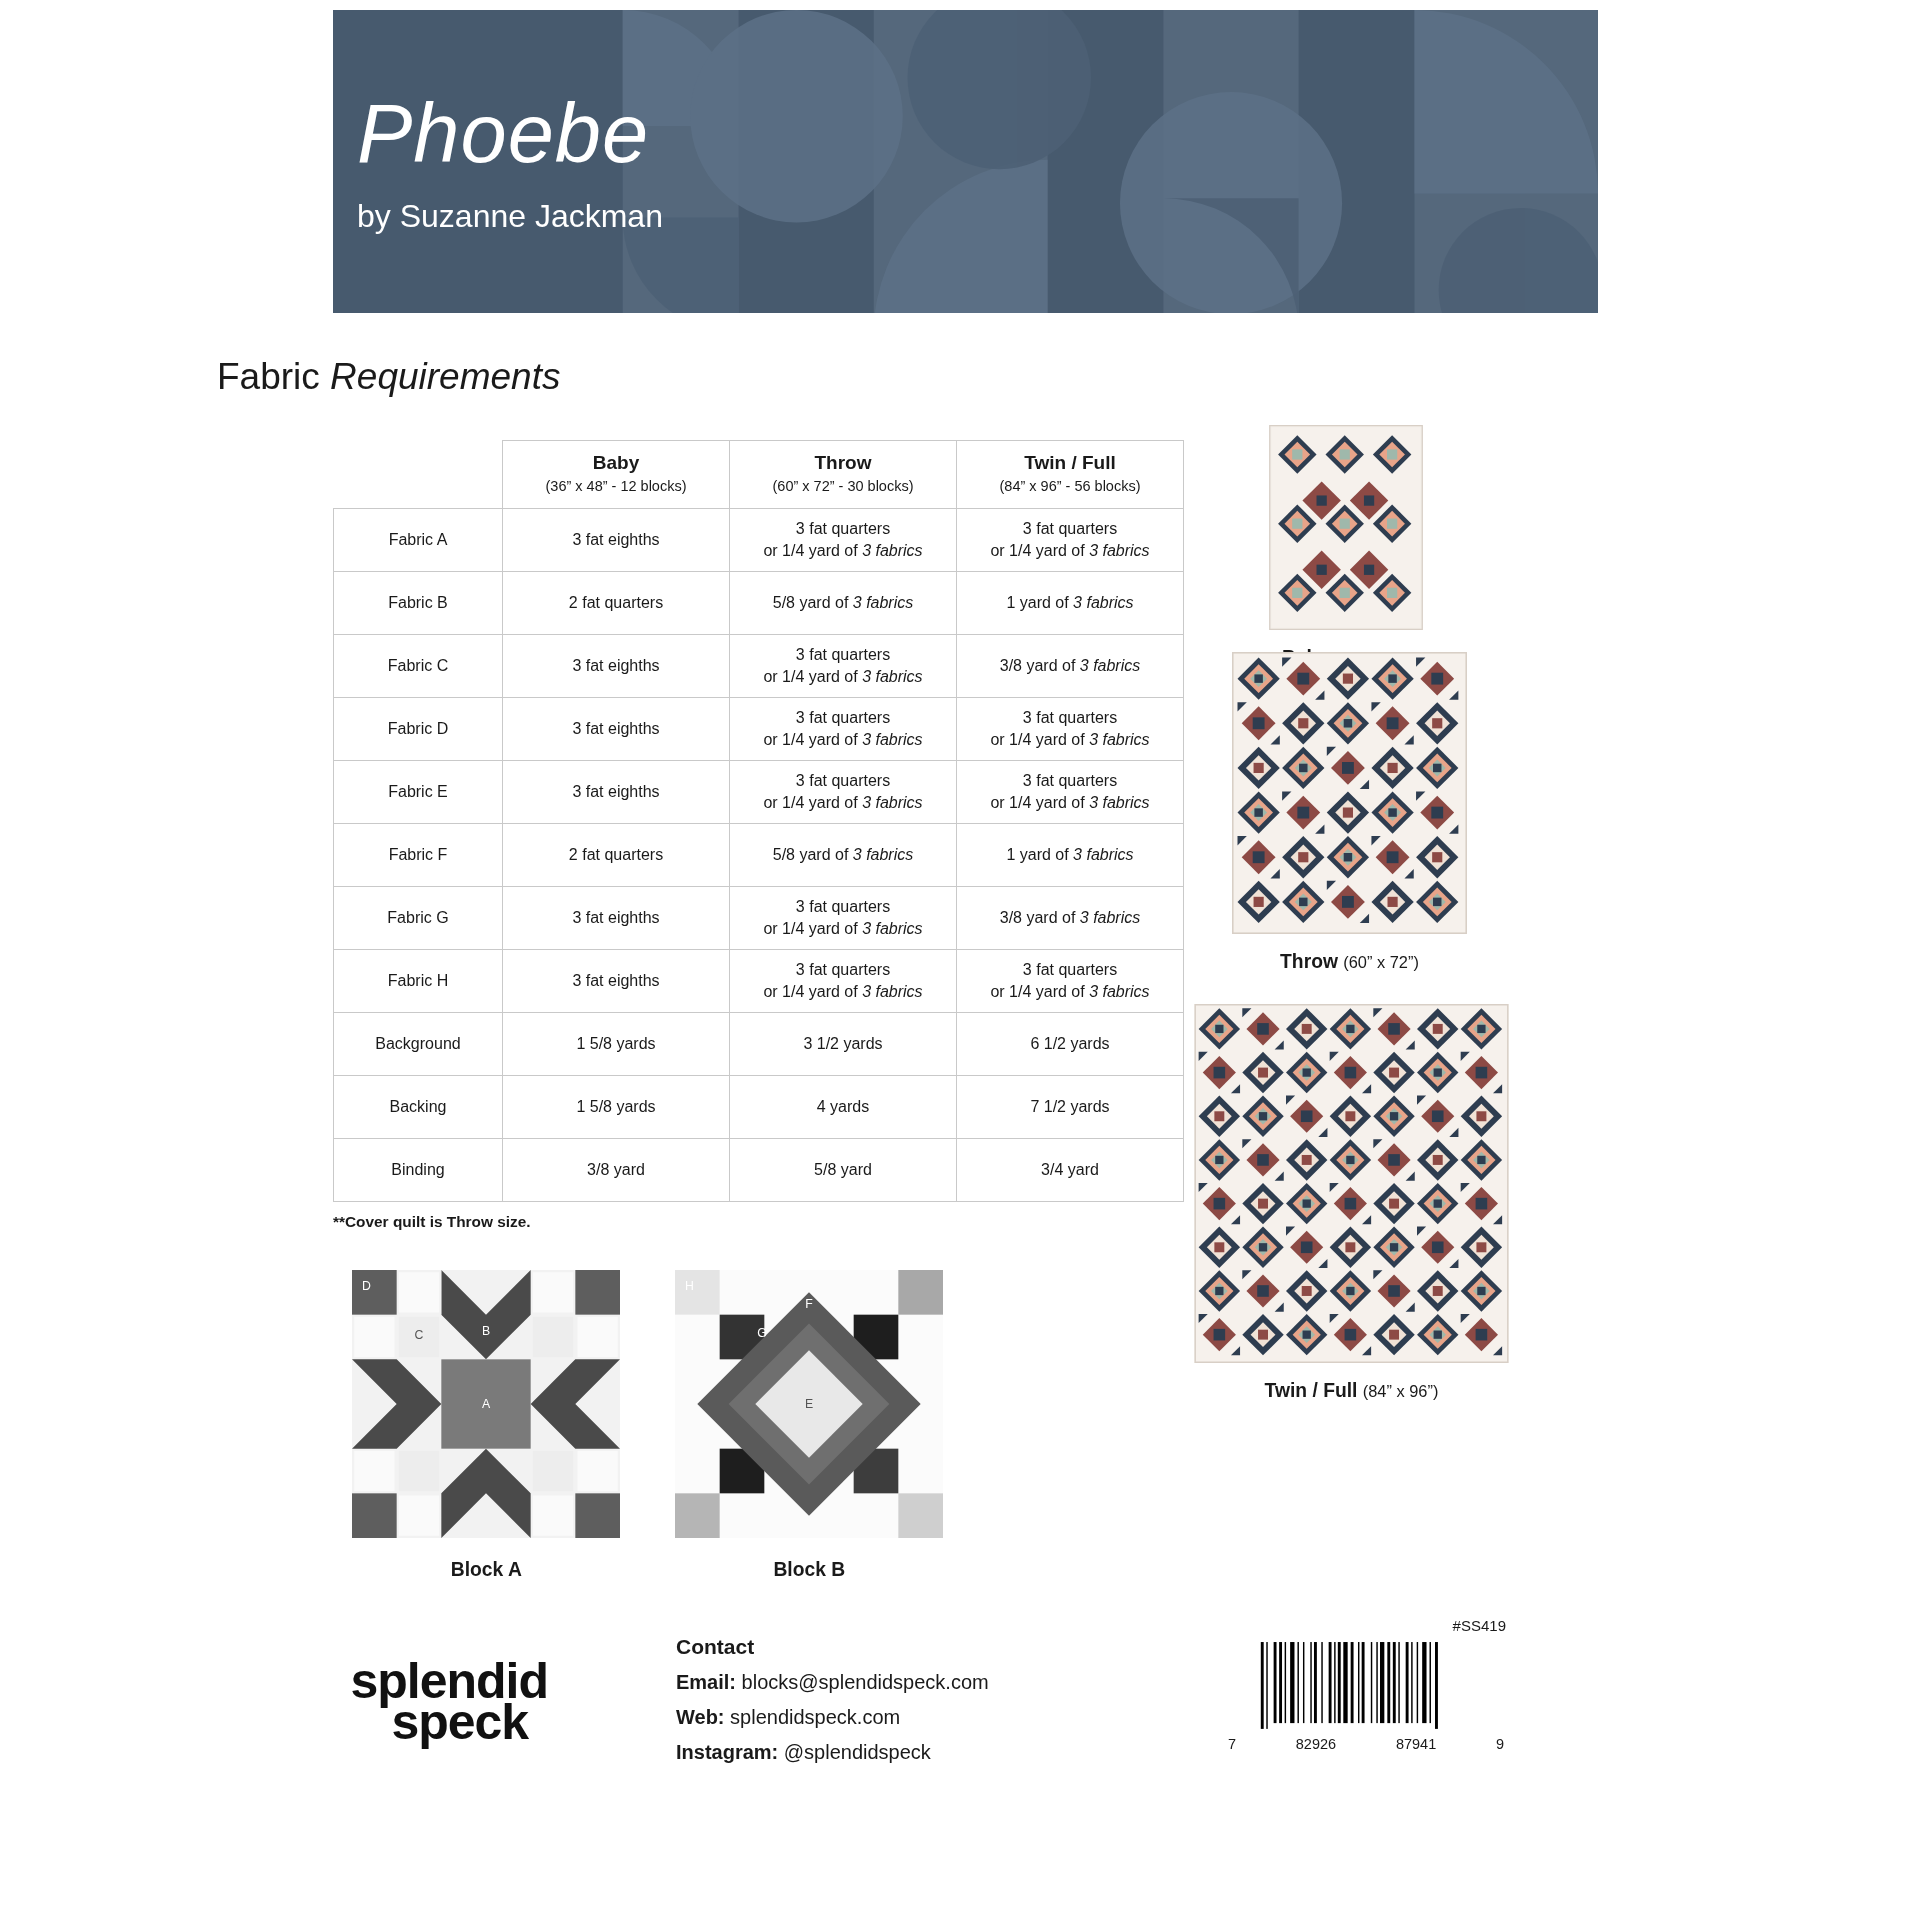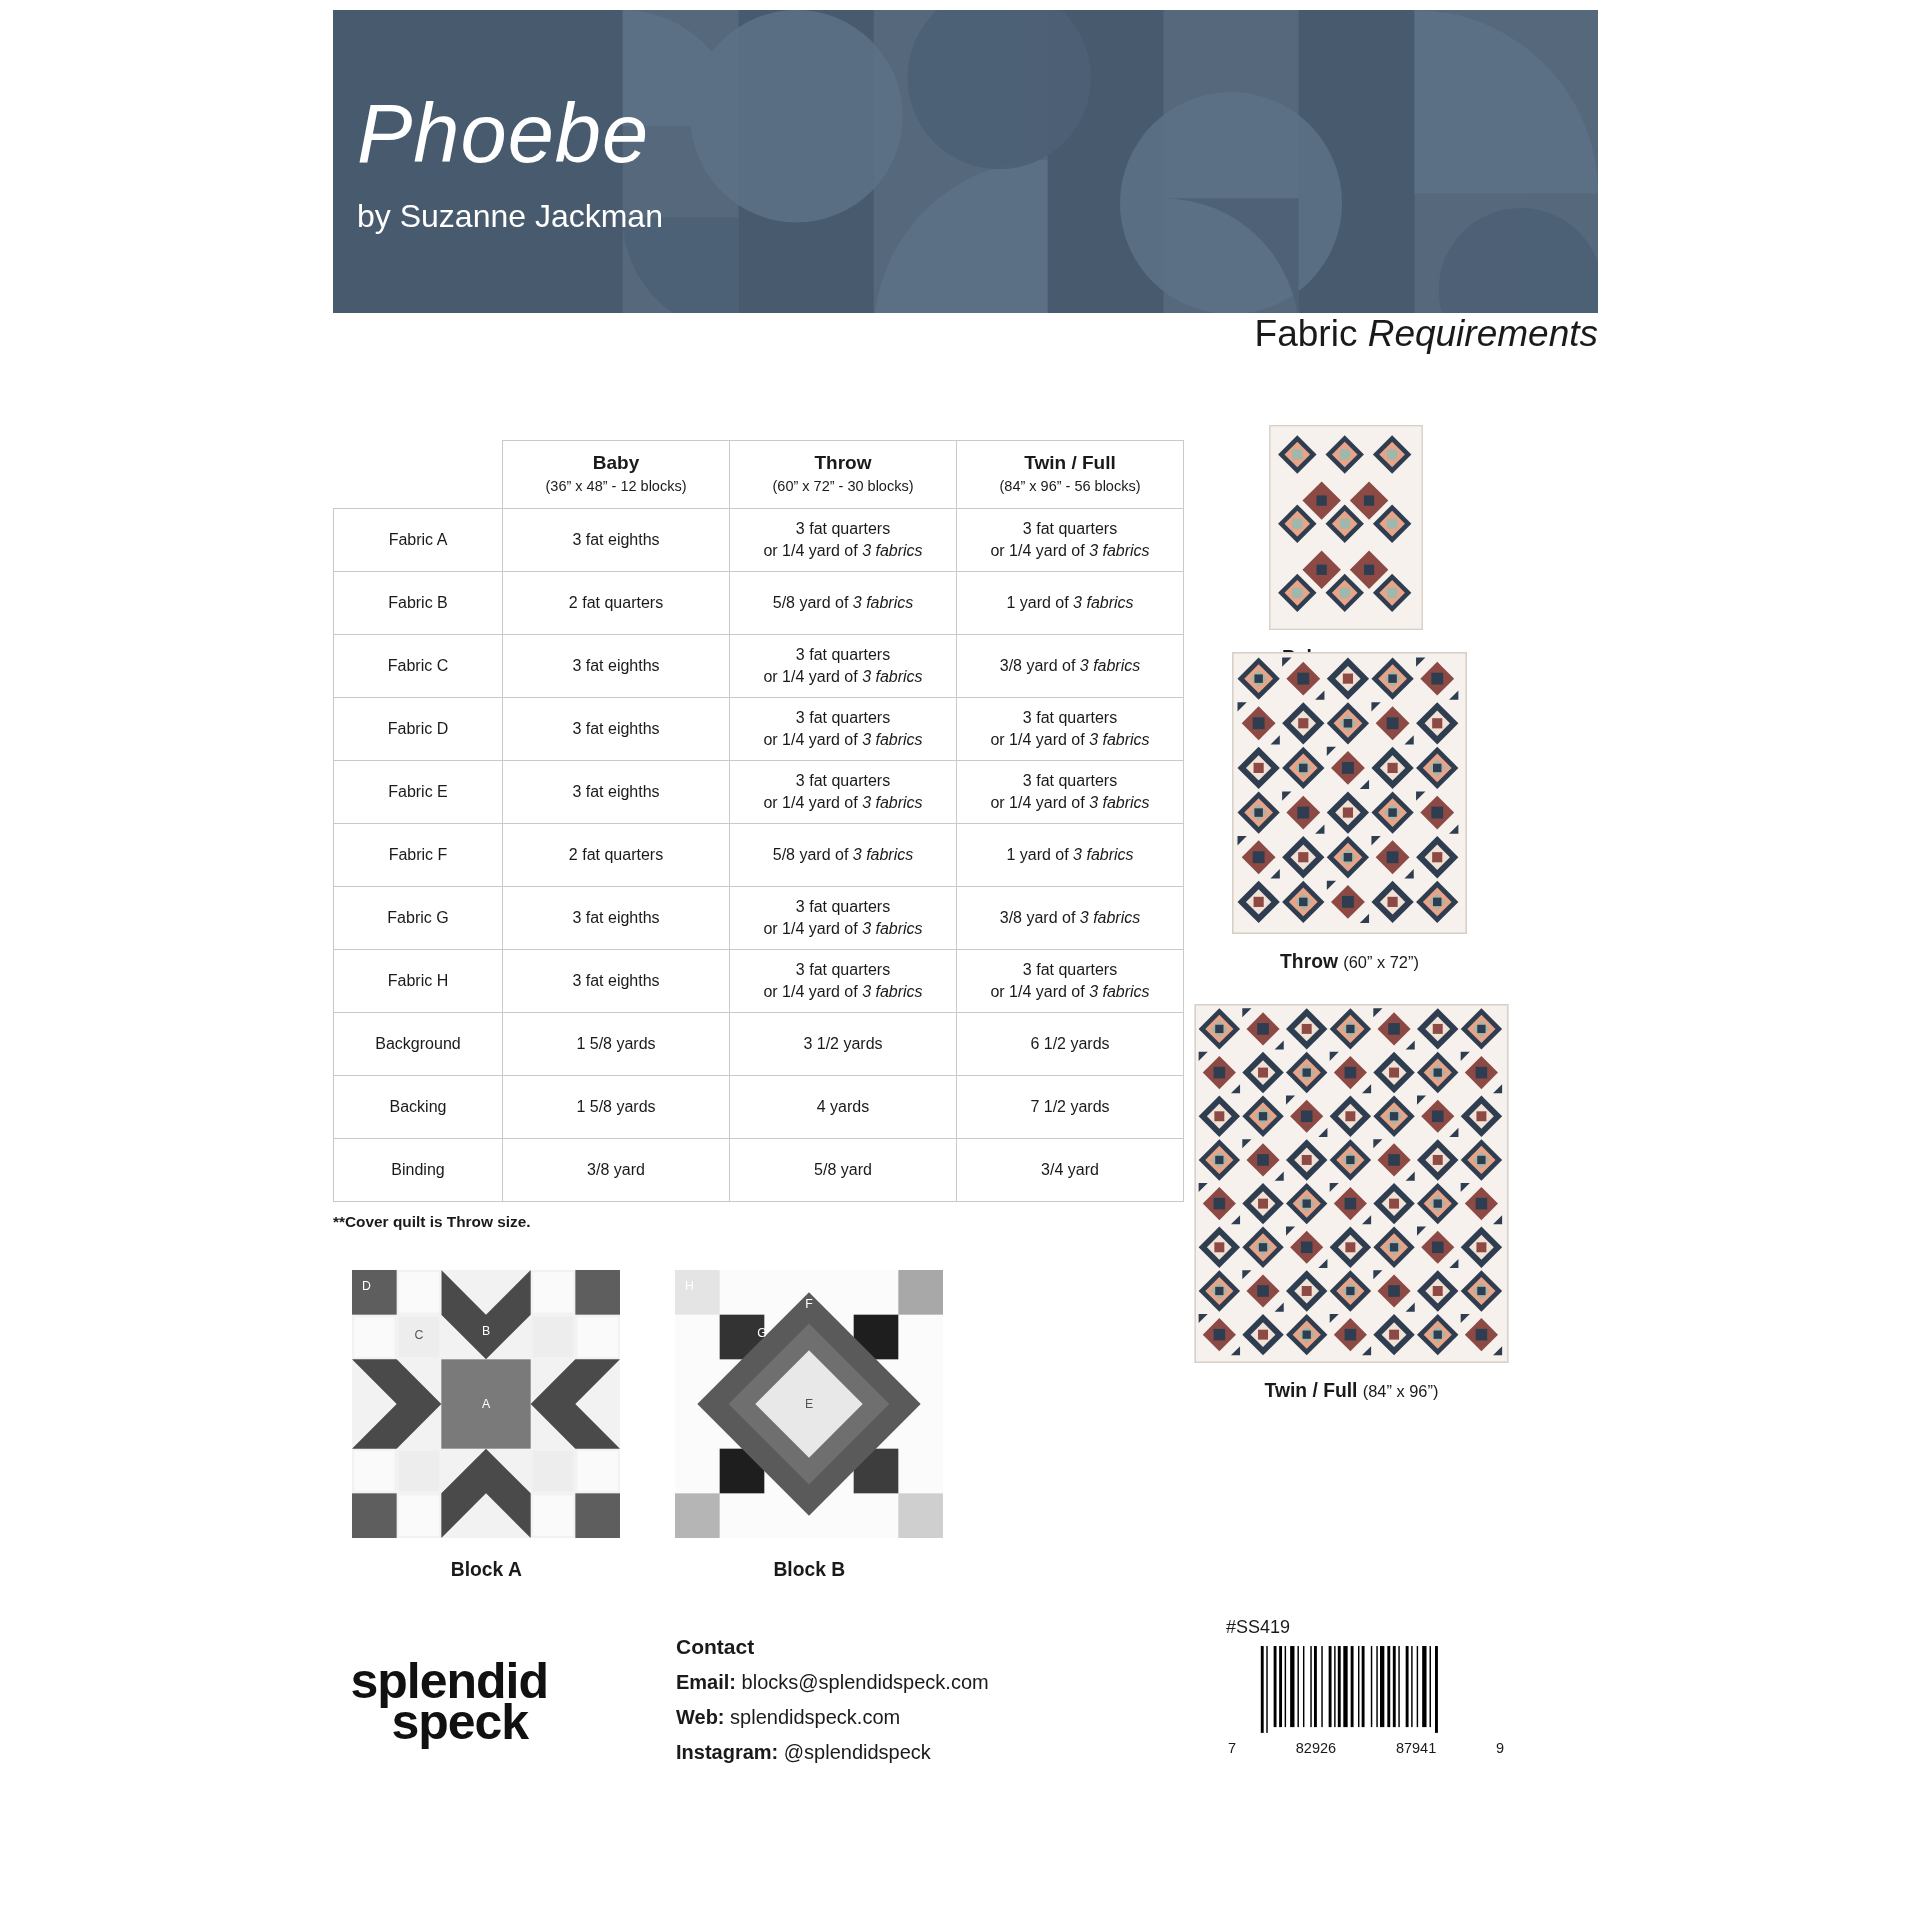--- a/index.html
+++ b/index.html
@@ -50,22 +50,23 @@
     font-weight: 400;
   }
   .banner .byline {
     margin-top: 23px;
     font-size: 32px;
     font-weight: 400;
   }
 
   
   .section-title {
-    text-align: right;
+    text-align: left;
     font-size: 37px;
+    margin-top: 43px;
     margin-left: -116px;
   }
   .section-title .it { font-style: italic; }
 
   
   .table-wrap {
     position: absolute;
     left: 0px;
     top: 430px;
     width: 850px;
@@ -183,22 +184,22 @@
   .contact .head { font-weight: bold; font-size: 21px; }
   .contact .lab { font-weight: bold; text-align: center; }
   .barcode-wrap {
     position: absolute;
     left: 893px;
     top: 9.7px;
     width: 280px;
     text-align: center;
   }
   .sku {
-    font-size: 18px;
-    text-align: left;
+    font-size: 15px;
+    text-align: right;
     margin-bottom: 5.8px;
   }
   .barcode-nums {
     display: flex;
     justify-content: space-between;
     font-size: 14.5px;
     padding: 2.9px 1.9px 0 1.9px;
   }
 </style>
 </head>

